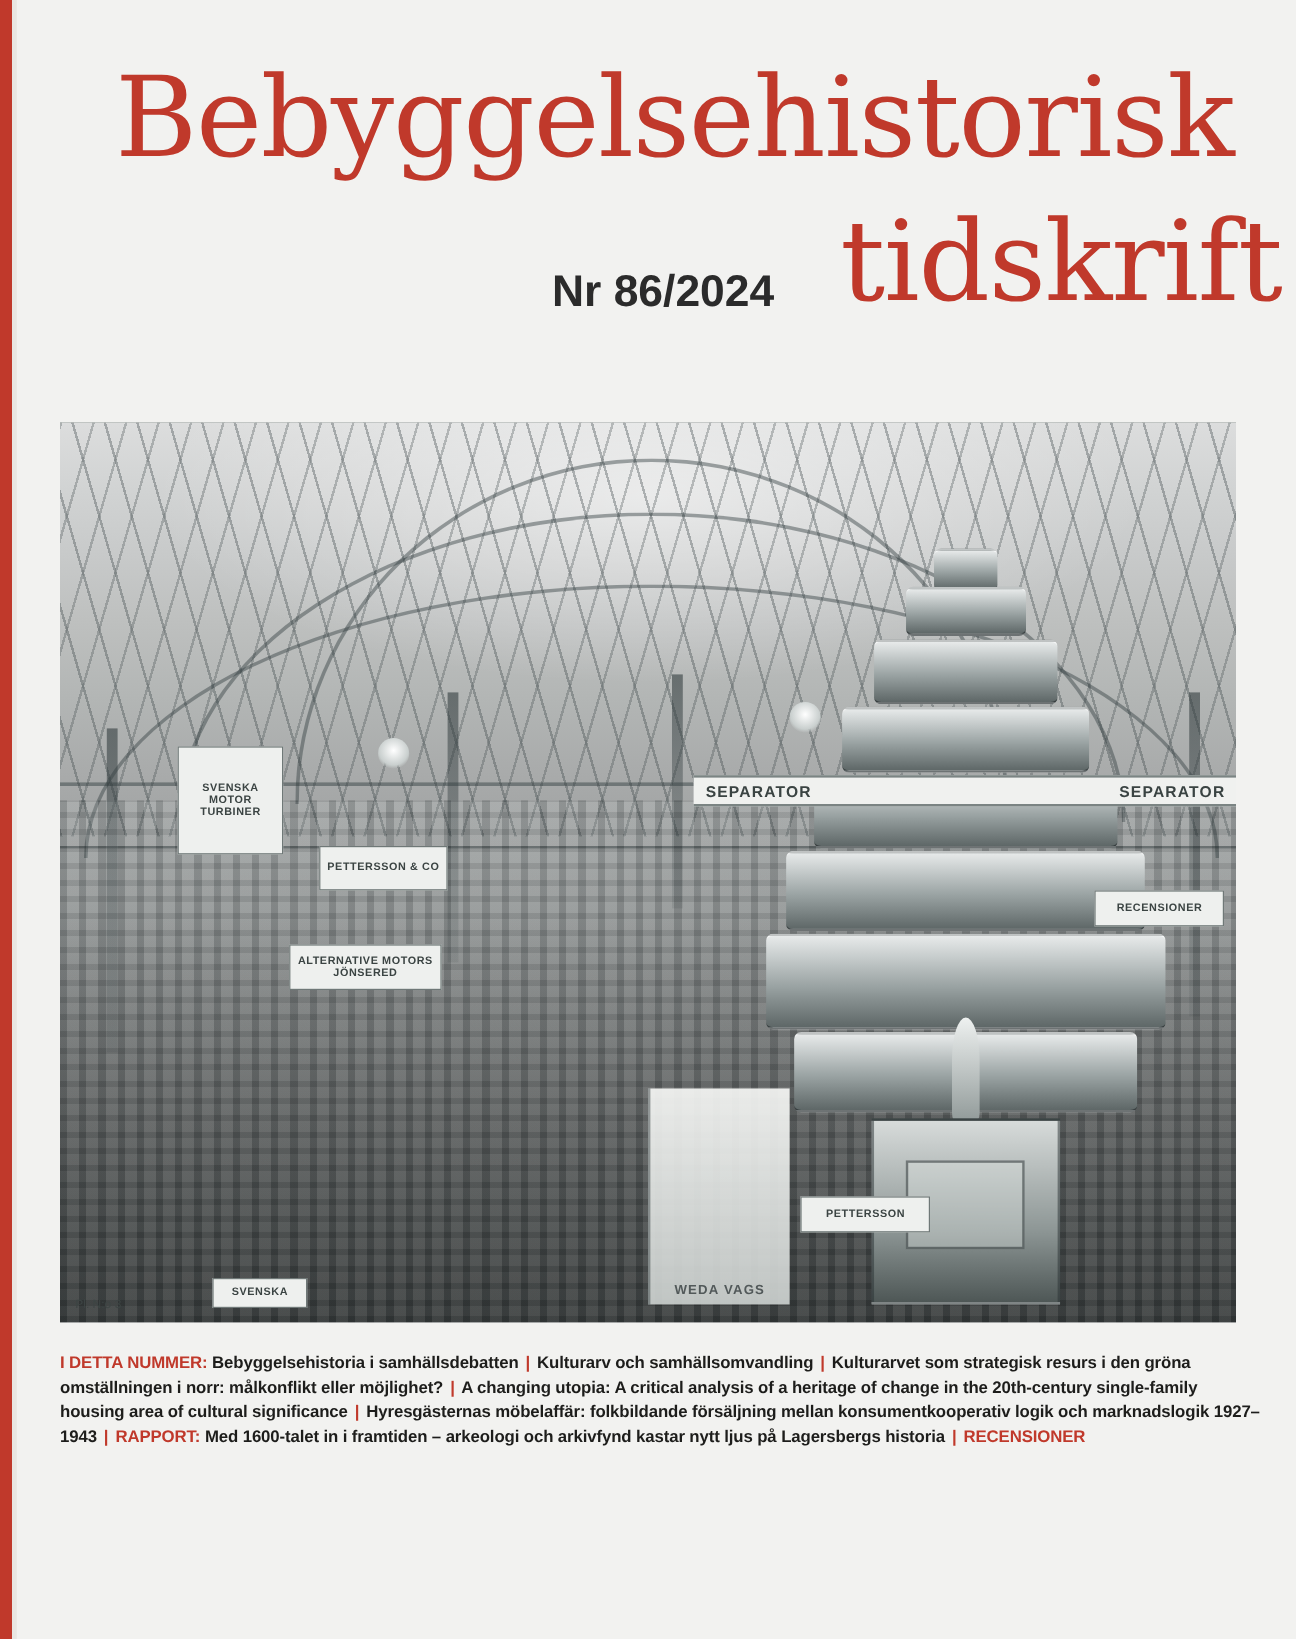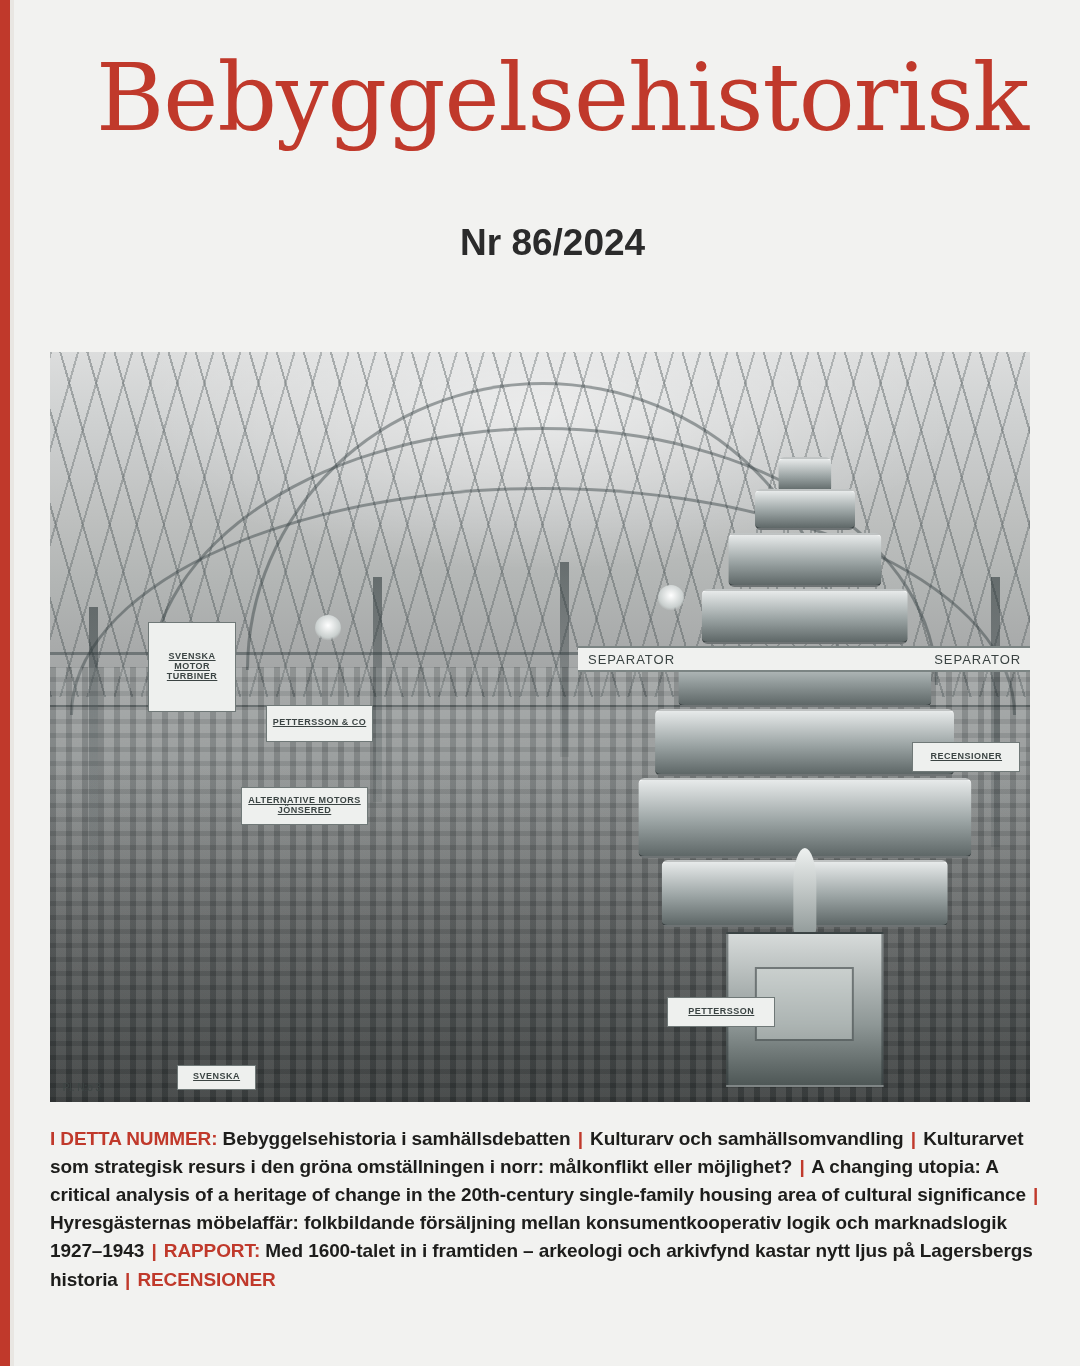--- a/index.html
+++ b/index.html
@@ -193,21 +193,21 @@
     background: #f0f1ef;
     border-top: 2px solid #7b8483;
     border-bottom: 2px solid #7b8483;
     display: flex;
     justify-content: space-between;
     align-items: center;
     padding: 0 10px;
     box-sizing: border-box;
     font-family: "Liberation Sans", sans-serif;
     font-size: 13px;
-    font-weight: 400;
+    font-weight: 700;
     letter-spacing: 1px;
     color: #3a4342;
   }
   .pedestal {
     position: absolute;
     left: 50%;
     transform: translateX(-50%);
     bottom: 0;
     width: 46%;
     height: 24%;
@@ -261,21 +261,20 @@
     font-size: 9px;
     font-weight: 700;
     letter-spacing: 0.5px;
     display: flex;
     align-items: center;
     justify-content: center;
     text-align: center;
     line-height: 1.1;
     padding: 1px 3px;
     box-sizing: border-box;
-    text-decoration: underline;
   }
   .ss1 { left: 10%; top: 36%; width: 9%;  height: 12%; }
   .ss2 { left: 22%; top: 47%; width: 11%; height: 5%; }
   .ss3 { left: 16%; top: 58%; width: 13%; height: 5%; margin-left: 34px; }
   .ss4 { left: 13%; top: 95%; width: 8%;  height: 3.4%; }
   .ss5 { left: 88%; top: 52%; width: 11%; height: 4%; }
   .ss6 { left: 63%; top: 86%; width: 11%; height: 4%; }
   .photo-credit {
     position: absolute;
     left: 1.3%;
@@ -292,21 +291,21 @@
     background: radial-gradient(circle at 50% 40%, #ffffff, #c9cfce 60%, rgba(200,206,205,0) 75%);
   }
 
   
   .contents {
     position: absolute;
     left: 50px;
     top: 1125px;
     width: 1000px;
     font-family: "Liberation Sans", sans-serif;
-    font-size: 19px;
+    font-size: 14px;
     line-height: 1.48;
     font-weight: 700;
     color: #1d1d1b;
     letter-spacing: -0.1px;
   }
   .contents .hl {
     color: #c0392b;
   }
   .contents .sep {
     color: #c0392b;
@@ -322,20 +321,21 @@
 
 <div class="cover">
 
   <div class="spine"></div>
   <div class="spine-inner"></div>
 
   <div class="masthead">
     <div class="title-line1">
       <span class="title-bebyggelse">Bebyggelse</span><span class="title-historisk">historisk</span>
     </div>
+    <div class="title-line2">tidskrift</div>
     <div class="issue">Nr 86/2024</div>
   </div>
 
   <div class="photo-wrap">
     <div class="photo"></div>
 
     <div class="truss"></div>
     <div class="arch a1"></div>
     <div class="arch a2"></div>
     <div class="arch a3"></div>
@@ -371,20 +371,21 @@
       </div>
     </div>
 
     <div class="small-sign ss1">SVENSKA MOTOR TURBINER</div>
     <div class="small-sign ss2">PETTERSSON &amp; CO</div>
     <div class="small-sign ss3">ALTERNATIVE MOTORS JÖNSERED</div>
     <div class="small-sign ss4">SVENSKA</div>
     <div class="small-sign ss5">RECENSIONER</div>
     <div class="small-sign ss6">PETTERSSON</div>
 
+    <div class="flag">WEDA VAGS</div>
     <div class="photo-credit">Pl. N:o 3</div>
   </div>
 
   <div class="contents">
     <span class="hl">I DETTA NUMMER:</span>
     <span class="reg">Bebyggelsehistoria i samhällsdebatten</span>
     <span class="sep">|</span>
     <span class="reg">Kulturarv och samhällsomvandling</span>
     <span class="sep">|</span>
     <span class="reg">Kulturarvet som strategisk resurs i den gröna omställningen i norr: målkonflikt eller möjlighet?</span>

